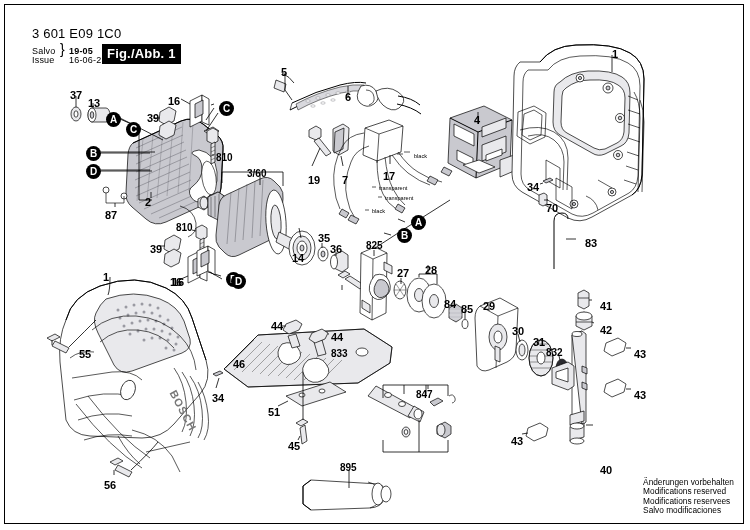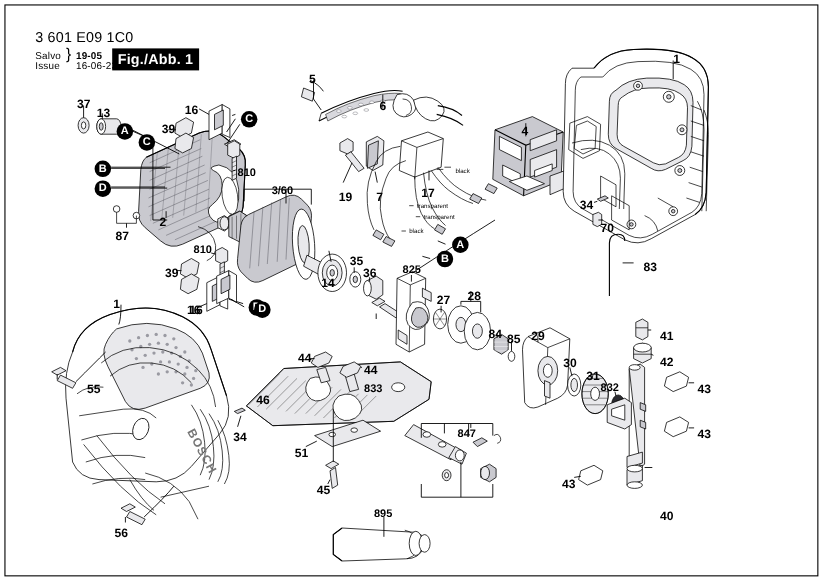--- a/index.html
+++ b/index.html
@@ -666,13 +666,19 @@
       <div class="bullet" style="left: 397px; top: 228px;">B</div>
       <div class="bullet" style="left: 231px; top: 274px;">D</div>
     </div>
   <div id="wire-layer">
       <div class="wire-lbl" style="left: 414px; top: 153px;">black</div>
       <div class="wire-lbl" style="left: 379px; top: 185px;">transparent</div>
       <div class="wire-lbl" style="left: 385px; top: 195px;">transparent</div>
       <div class="wire-lbl" style="left: 372px; top: 208px;">black</div>
     </div>
 
+  <div id="foot">
+    <div>Änderungen vorbehalten</div>
+    <div>Modifications reserved</div>
+    <div>Modifications reservees</div>
+    <div>Salvo modificaciones</div>
+  </div>
 </div>
 
 </body></html>

